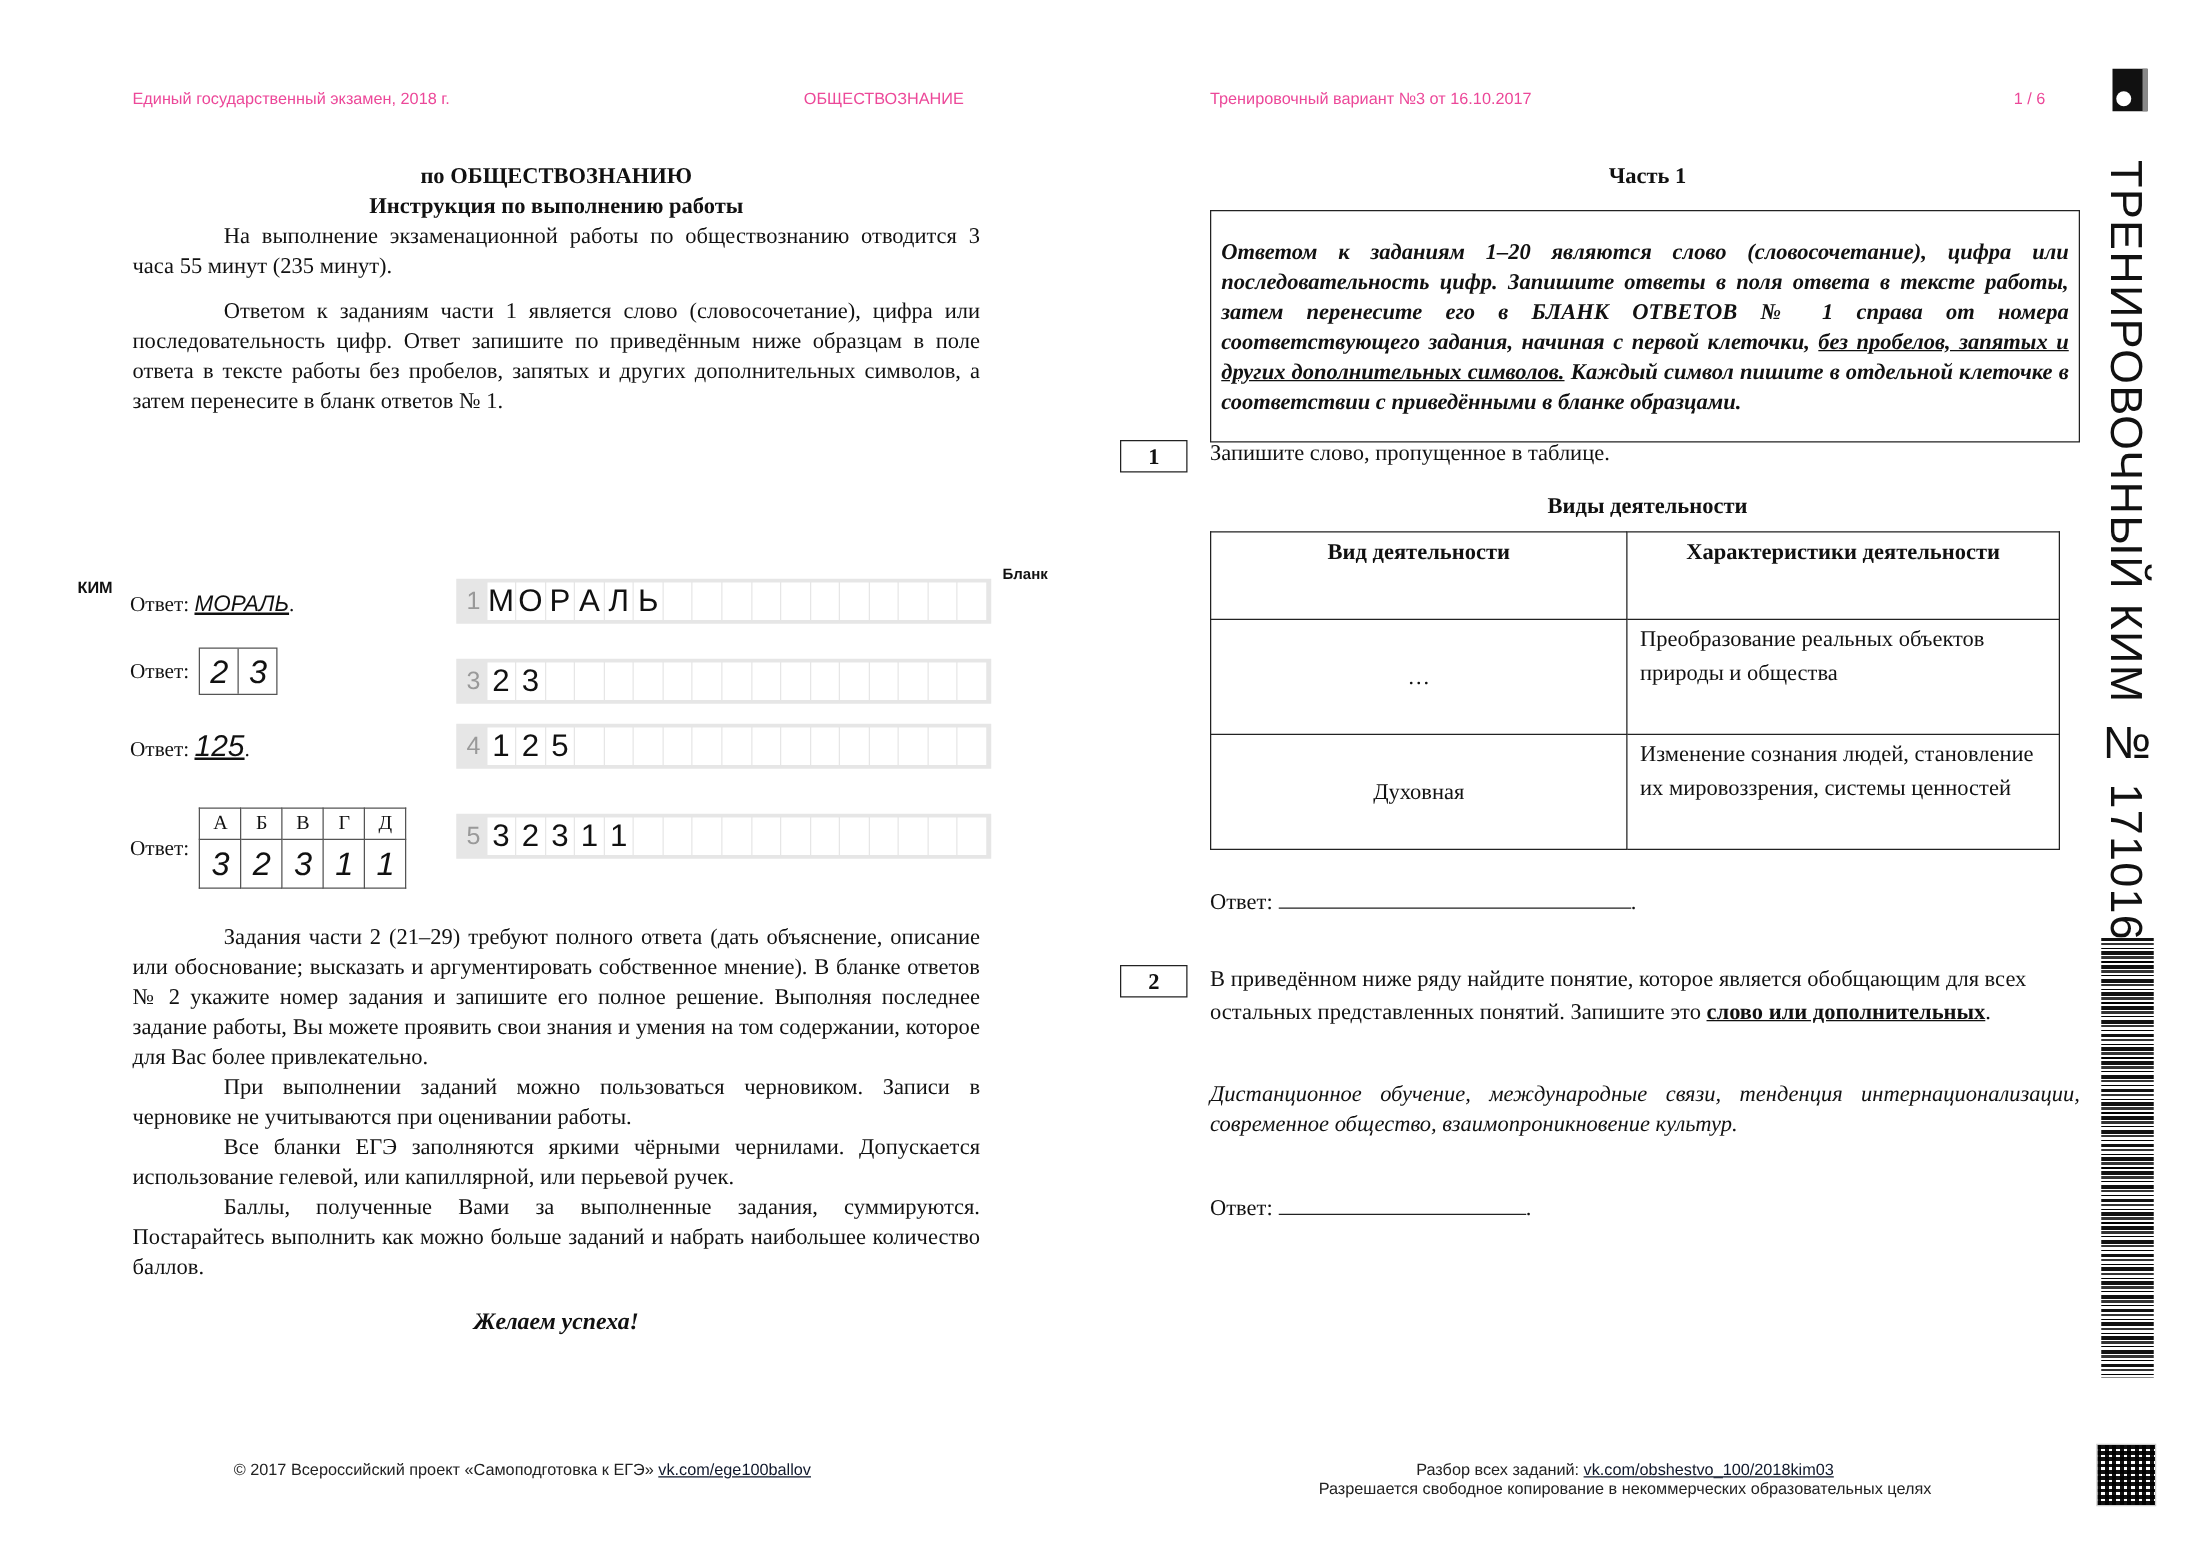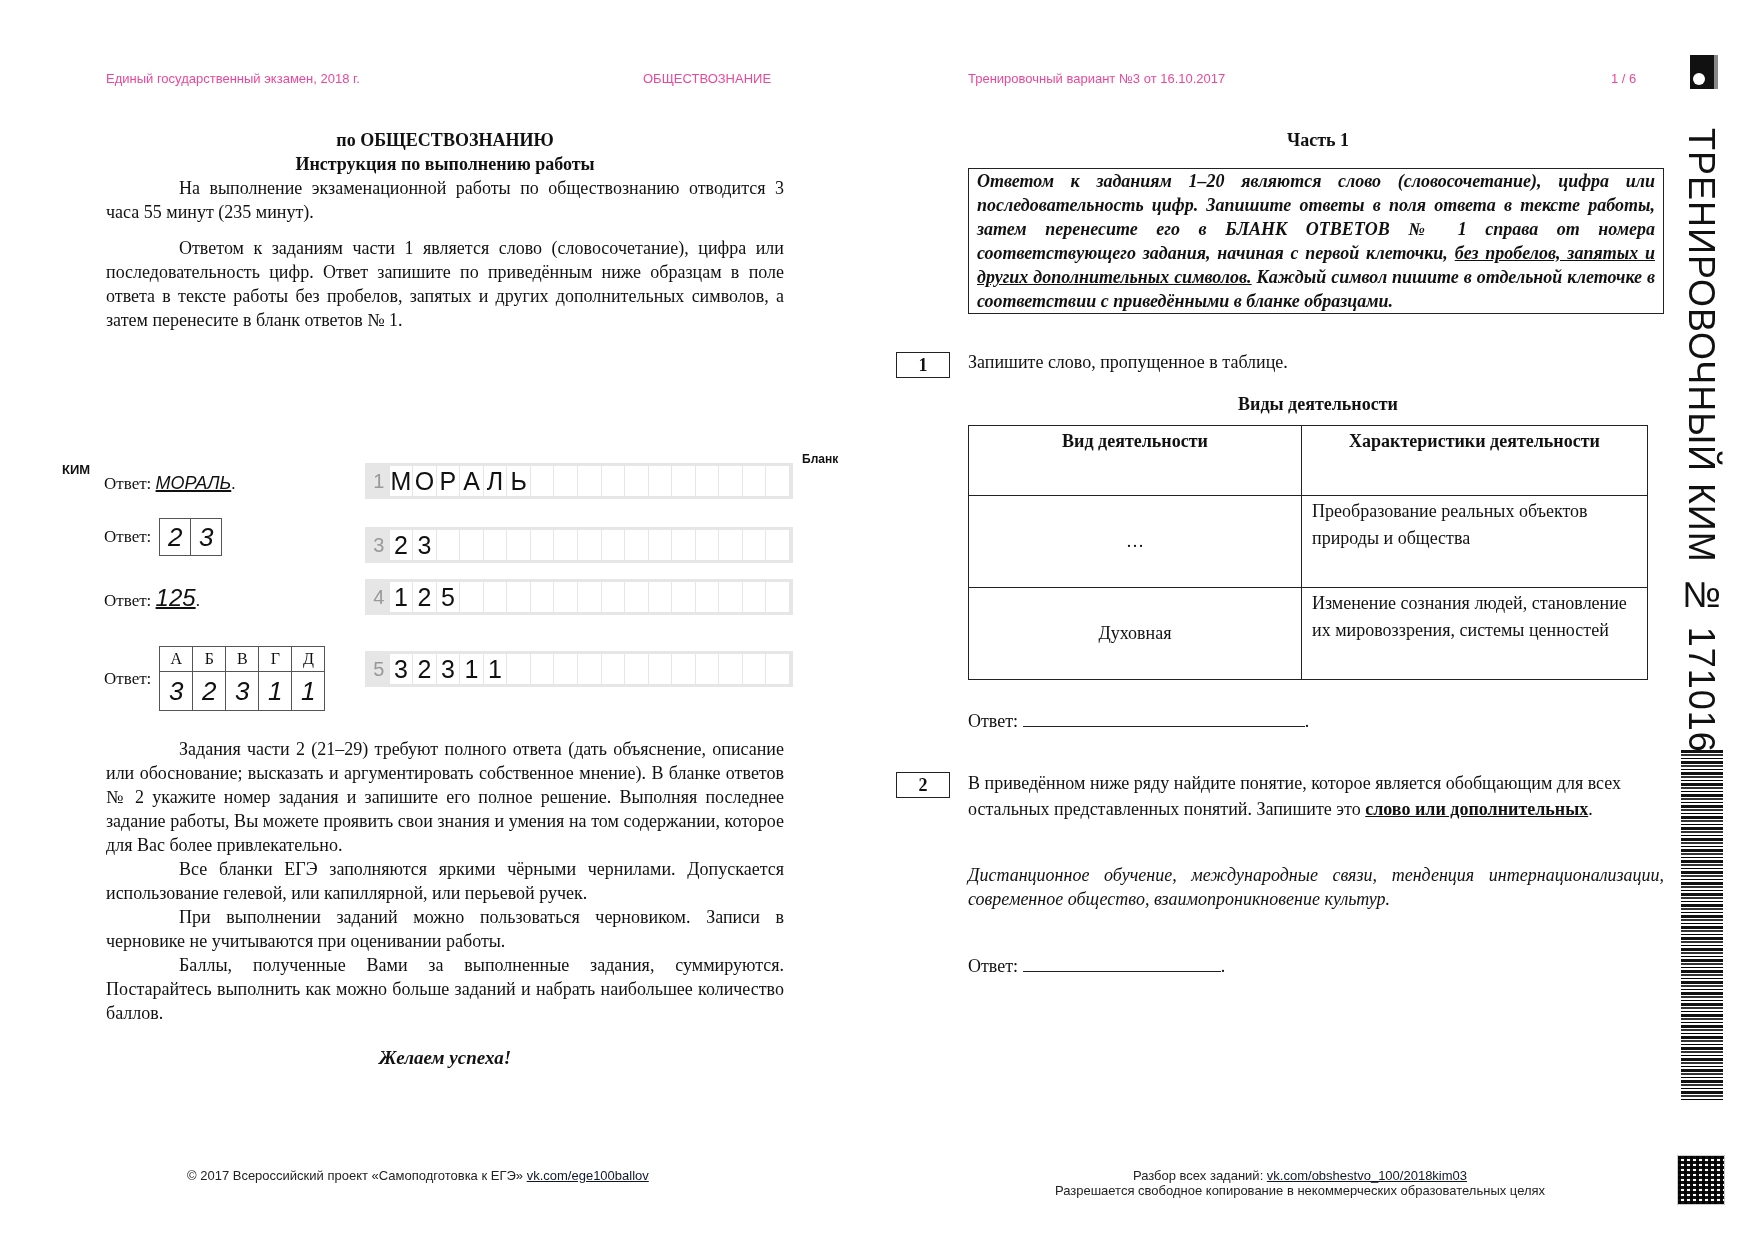--- a/index.html
+++ b/index.html
@@ -14,21 +14,21 @@
   .grid-row { position:absolute; left:365px; width:428px; height:36px; background:#e6e6e6; display:flex; align-items:stretch; padding:3px; box-sizing:border-box; }
   .grid-num { width:22px; font-family:"Liberation Sans", sans-serif; color:#999; font-size:20px; display:flex; align-items:center; justify-content:center; }
   .grid-cell { width:23px; background:#fff; margin-right:1px; display:flex; align-items:center; justify-content:center; font-family:"Liberation Sans", sans-serif; font-size:25px; color:#111; }
   .box2 { display:inline-flex; border:1px solid #555; }
   .box2 span { width:30px; height:36px; display:flex; align-items:center; justify-content:center; font-family:"Liberation Sans", sans-serif; font-style:italic; font-size:26px; border-right:1px solid #555; }
   .box2 span:last-child { border-right:none; }
   table.abcd { border-collapse:collapse; }
   table.abcd td { border:1px solid #555; width:30px; text-align:center; }
   table.abcd tr.h td { font-size:16px; height:22px; }
   table.abcd tr.v td { font-family:"Liberation Sans", sans-serif; font-style:italic; font-size:26px; height:36px; }
-  .rule-box { border:1.5px solid #222; padding:0 8px; font-style:italic; font-weight:bold; font-size:18px; line-height:24px; text-align:justify; box-sizing:border-box; }
+  .rule-box { border:1.5px solid #222; padding:20px 8px; font-style:italic; font-weight:bold; font-size:18px; line-height:24px; text-align:justify; box-sizing:border-box; }
   .num-box { width:54px; height:26px; border:1.5px solid #222; font-weight:bold; font-size:18px; display:flex; align-items:center; justify-content:center; box-sizing:border-box; }
   table.act { border-collapse:collapse; font-size:18px; }
   table.act td, table.act th { border:1.5px solid #222; vertical-align:top; }
   table.act th { font-weight:bold; text-align:center; line-height:26px; padding:2px 6px; }
   .uline { display:inline-block; border-bottom:1px solid #222; height:18px; vertical-align:baseline; }
   .footer { font-family:"Liberation Sans", sans-serif; font-size:13px; color:#222; }
   .link { color:#0f172a; text-decoration:underline; }
   .vert { writing-mode:vertical-rl; font-family:"Liberation Sans", sans-serif; font-size:36px; color:#111; letter-spacing:1px; }
   .barcode { background:repeating-linear-gradient(to bottom, #111 0px, #111 3px, #fff 3px, #fff 4px, #333 4px, #333 6px, #fff 6px, #fff 8px, #000 8px, #000 9px, #fff 9px, #fff 11px); }
   .qr { background:
@@ -172,22 +172,22 @@
     <div class="grid-cell"></div>
     <div class="grid-cell"></div>
     <div class="grid-cell"></div>
     <div class="grid-cell"></div>
     <div class="grid-cell"></div>
     <div class="grid-cell"></div>
 </div>
 
 <div class="abs" style="left:106px;top:737px;width:678px;">
   <div class="txt indent">Задания части 2 (21–29) требуют полного ответа (дать объяснение, описание или обоснование; высказать и аргументировать собственное мнение). В бланке ответов № 2 укажите номер задания и запишите его полное решение. Выполняя последнее задание работы, Вы можете проявить свои знания и умения на том содержании, которое для Вас более привлекательно.</div>
+  <div class="txt indent">При выполнении заданий можно пользоваться черновиком. Записи в черновике не учитываются при оценивании работы.</div>
   <div class="txt indent">Все бланки ЕГЭ заполняются яркими чёрными чернилами. Допускается использование гелевой, или капиллярной, или перьевой ручек.</div>
-  <div class="txt indent">При выполнении заданий можно пользоваться черновиком. Записи в черновике не учитываются при оценивании работы.</div>
   <div class="txt indent">Баллы, полученные Вами за выполненные задания, суммируются. Постарайтесь выполнить как можно больше заданий и набрать наибольшее количество баллов.</div>
   <div style="text-align:center;font-weight:bold;font-style:italic;font-size:19px;margin-top:22px;">Желаем успеха!</div>
 </div>
 
 <div class="abs title-b" style="left:968px;top:128px;width:700px;">Часть 1</div>
 <div class="abs rule-box" style="left:968px;top:168px;width:696px;">
   <span>Ответом к заданиям 1–20 являются слово (словосочетание), цифра или последовательность цифр. Запишите ответы в поля ответа в тексте работы, затем перенесите его в БЛАНК ОТВЕТОВ № 1 справа от номера соответствующего задания, начиная с первой клеточки, </span><u>без пробелов, запятых и других дополнительных символов.</u><span> Каждый символ пишите в отдельной клеточке в соответствии с приведёнными в бланке образцами.</span>
 </div>
 
 <div class="abs num-box" style="left:896px;top:352px;">1</div>

